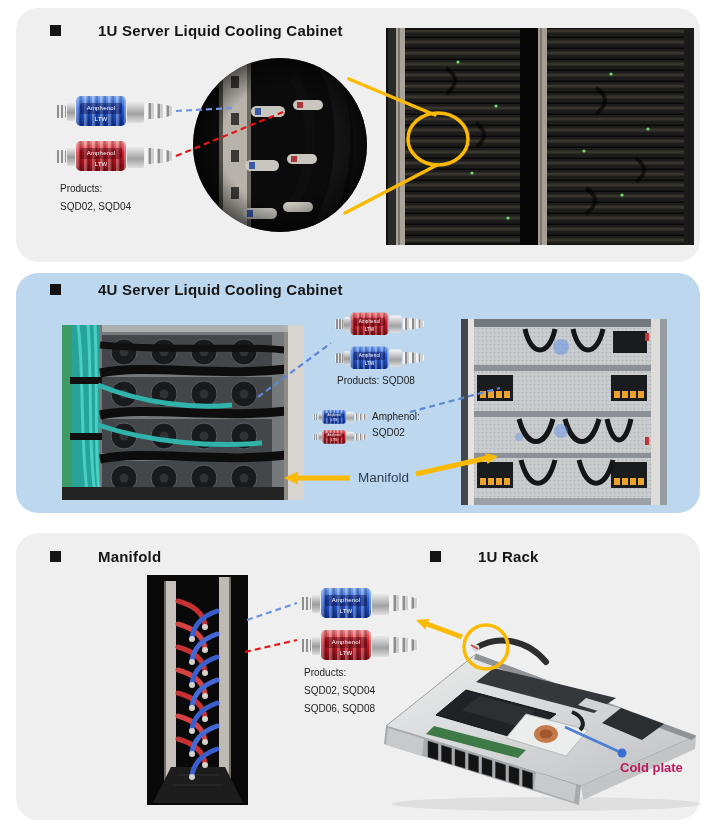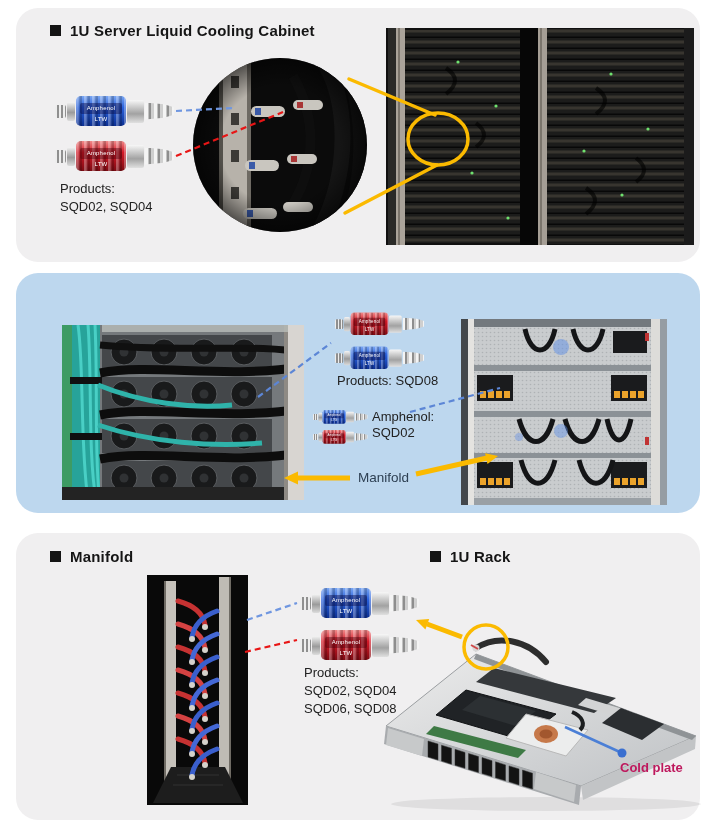--- a/index.html
+++ b/index.html
@@ -3,25 +3,25 @@
 <meta charset="utf-8">
 <style>
   html,body{margin:0;padding:0;background:#ffffff;}
   .page{position:relative;width:717px;height:834px;background:#ffffff;overflow:hidden;
         font-family:"Liberation Sans",sans-serif;}
   .panel{position:absolute;left:16px;width:684px;border-radius:22px;}
   .panel.gray{background:#f0eff0;}
   .panel.blue{background:#bdd7ee;}
   .sec-title{position:absolute;display:flex;align-items:center;gap:9px;}
   .sec-title .sq{width:11px;height:11px;background:#141414;flex:0 0 auto;}
-  .sec-title .t{font-size:15px;font-weight:bold;color:#151515;letter-spacing:.2px;white-space:nowrap;}
+  .sec-title .t{font-size:15px;font-weight:bold;color:#151515;letter-spacing:.2px;white-space:nowrap;margin-left:28px;}
   .photo{position:absolute;display:block;}
   .inset{position:absolute;border-radius:50%;overflow:hidden;}
   .overlay{position:absolute;left:0;top:0;pointer-events:none;z-index:5;}
-  .label{position:absolute;z-index:6;color:#222;font-size:13px;line-height:18px;white-space:nowrap;}
+  .label{position:absolute;z-index:6;color:#222;font-size:10px;line-height:18px;white-space:nowrap;}
   .label.manifold{color:#2e4053;font-size:13.5px;}
   .label.cold{color:#be185d;font-weight:bold;font-size:13px;}
   
   .qd{position:absolute;display:flex;align-items:center;height:34px;z-index:6;}
   .qd .stub{width:11px;height:13px;border-radius:2px;
     background:repeating-linear-gradient(90deg,#ededed 0 2px,#8f8f8f 2px 4px);}
   .qd .nut{width:8px;height:19px;margin-left:1px;border-radius:2px;
     background:linear-gradient(180deg,#f4f4f4,#9b9b9b 55%,#dcdcdc);}
   .qd .body{position:relative;width:50px;height:30px;margin-left:1px;border-radius:5px;overflow:hidden;}
   .qd .body::before{content:"";position:absolute;inset:0;
@@ -145,20 +145,24 @@
       <path d="M160,103 L217,100" stroke="#6f96e0" stroke-width="2.2" stroke-dasharray="6 4" fill="none"></path>
       <path d="M160,148 L267,104" stroke="#e81515" stroke-width="2.2" stroke-dasharray="6 4" fill="none"></path>
       <ellipse cx="422" cy="131" rx="30" ry="26" stroke="#fbba00" stroke-width="3.5" fill="none"></ellipse>
       <path d="M333,71 L419,107" stroke="#fbba00" stroke-width="3.5" fill="none" stroke-linecap="round"></path>
       <path d="M329,205 L421,157" stroke="#fbba00" stroke-width="3.5" fill="none" stroke-linecap="round"></path>
     </svg>
   </div>
 
   <div class="panel blue" style="top:273px;height:240px;">
 
+    <div class="sec-title" style="left:34px;top:8px;">
+      <span class="sq"></span>
+      <span class="t">4U Server Liquid Cooling Cabinet</span>
+    </div>
 
     <svg class="photo" style="left:46px;top:52px;" width="242" height="175" viewBox="0 0 242 175">
       <rect width="242" height="175" fill="#75797c"></rect>
       <rect width="10" height="175" fill="#3d9b64"></rect>
       <rect x="10" width="28" height="175" fill="#27a39a"></rect>
       <path d="M16,0 C22,40 18,120 26,175 M26,0 C30,50 26,130 34,175 M33,0 C36,60 32,140 38,175" stroke="#49cfc5" stroke-width="3" fill="none"></path>
       <rect x="8" y="52" width="32" height="7" fill="#101010"></rect>
       <rect x="8" y="108" width="32" height="7" fill="#101010"></rect>
       <g fill="#44474a">
         <rect x="40" y="10" width="170" height="34"></rect>

